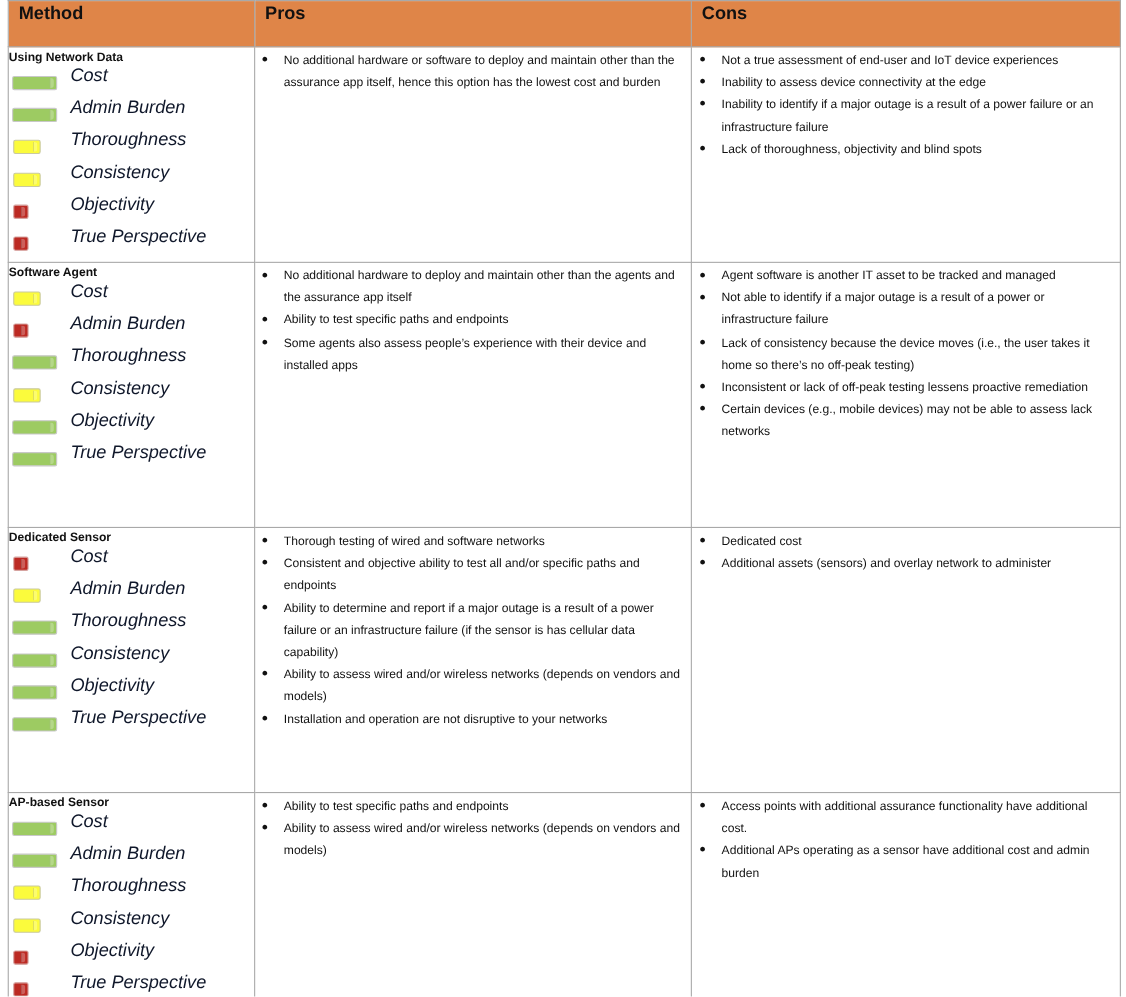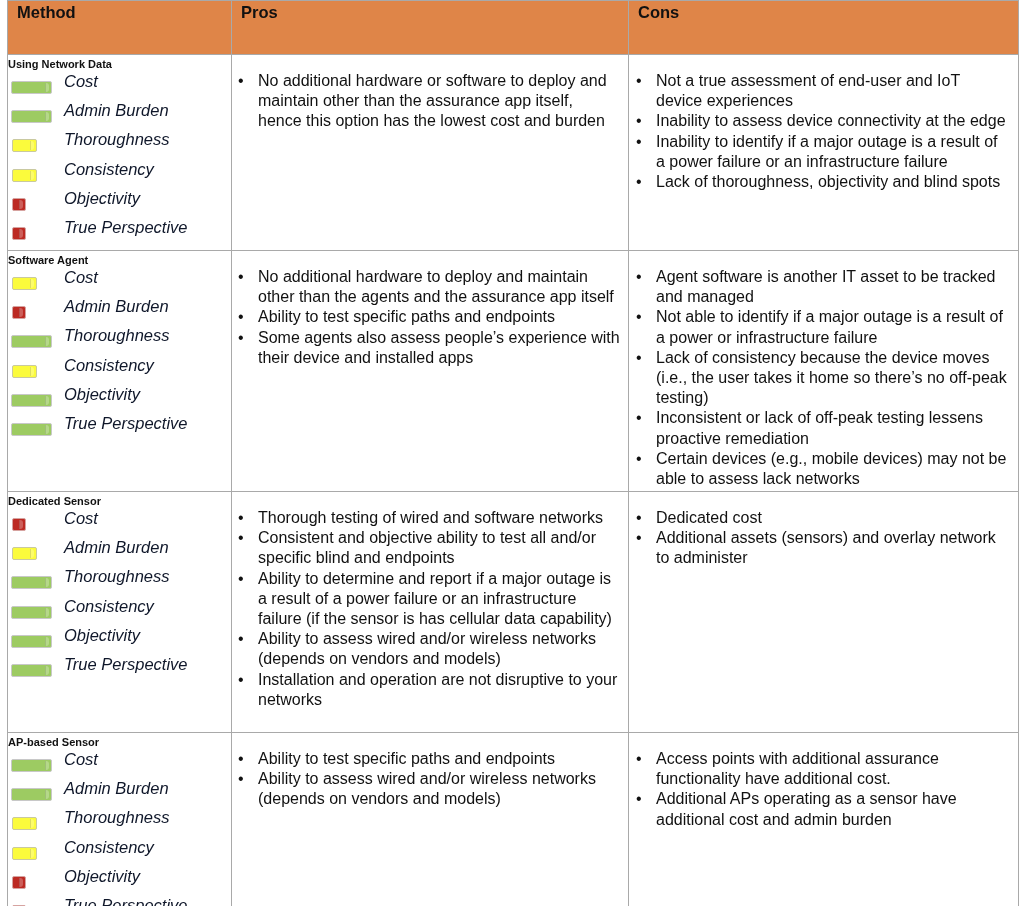--- a/index.html
+++ b/index.html
@@ -4,33 +4,33 @@
 <style>
   html, body { margin: 0; padding: 0; background: #ffffff; }
   body { width: 1024px; height: 906px; overflow: hidden; position: relative; font-family: "Liberation Sans", sans-serif; color: #111; }
   table.cmp {
     position: absolute; left: 7px; top: 0; width: 1011px;
     border-collapse: collapse; table-layout: fixed;
   }
   table.cmp th, table.cmp td { border: 1.5px solid #a9a9a9; vertical-align: top; padding: 0; }
   table.cmp th {
     background: #df8548; text-align: left; font-weight: bold; font-size: 16.5px;
-    height: 35px; padding: 2px 8px 16px 9px; vertical-align: top;
+    height: 35px; padding: 2px 8px 4px 9px; vertical-align: top;
   }
   col.c1 { width: 224px; } col.c2 { width: 397px; } col.c3 { width: 390px; }
   .method-cell { padding: 2px 0 0 9px; }
   .method-title { font-weight: bold; font-size: 11px; line-height: 19px; }
   .metric { position: relative; height: 29.2px; }
   .metric-label { position: absolute; left: 56px; top: -2px; color: #0f172a; font-style: italic; font-size: 16.5px; line-height: 19px; white-space: nowrap; }
   .bar { position: absolute; top: 7px; height: 13px; border-radius: 2px; box-sizing: border-box; }
   .bar::after { content: ""; position: absolute; right: 2px; top: 1px; bottom: 1px; width: 3px; border-left: 1px solid rgba(0,0,0,0.12); border-radius: 0 3px 3px 0; background: rgba(255,255,255,0.25); }
   .bar.green { left: 3px; width: 41px; background: #9dcb62; border: 1px solid #c8c8c8; }
   .bar.yellow { left: 4px; width: 25px; background: #fbfb3c; border: 1px solid #c9c9a0; }
   .bar.red { left: 4px; width: 14px; background: #bc2a23; border: 1px solid #d6a3a0; }
-  ul.pts { margin: 0; padding: 16px 8px 0 27px; list-style: none; font-size: 16px; line-height: 20.2px; }
+  ul.pts { margin: 0; padding: 2px 8px 0 27px; list-style: none; font-size: 11px; line-height: 20.2px; }
   ul.pts li { position: relative; padding-left: 0; }
   ul.pts li::before { content: "\2022"; position: absolute; left: -20px; top: 0; font-size: 16px; }
   .pros ul.pts { padding-left: 26px; }
 </style>
 </head>
 <body>
 
 <table class="cmp">
   <colgroup>
       <col class="c1">
@@ -162,21 +162,21 @@
             </div>
             <div class="metric">
               <span class="bar green"></span>
               <span class="metric-label">True Perspective</span>
             </div>
           </div>
     </td>
     <td class="pros">
           <ul class="pts">
             <li>Thorough testing of wired and software networks</li>
-            <li>Consistent and objective ability to test all and/or specific blind and endpoints</li>
+            <li>Consistent and objective ability to test all and/or specific paths and endpoints</li>
             <li>Ability to determine and report if a major outage is a result of a power failure or an infrastructure failure (if the sensor is has cellular data capability)</li>
             <li>Ability to assess wired and/or wireless networks (depends on vendors and models)</li>
             <li>Installation and operation are not disruptive to your networks</li>
           </ul>
         </td>
     <td class="cons">
           <ul class="pts">
             <li>Dedicated cost</li>
             <li>Additional assets (sensors) and overlay network to administer</li>
           </ul>

